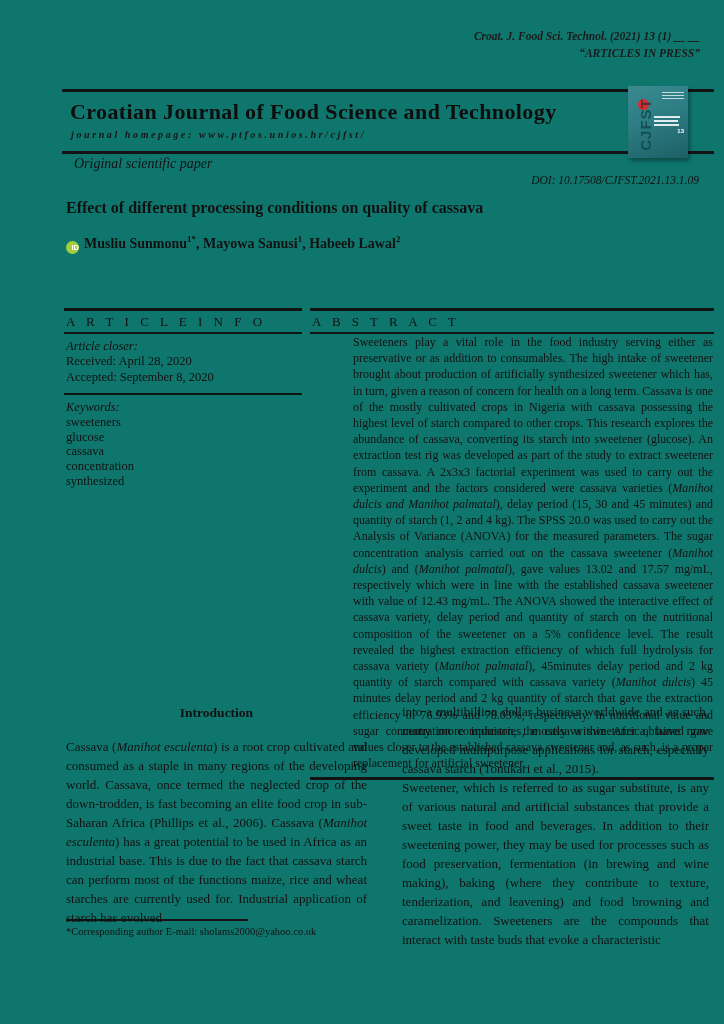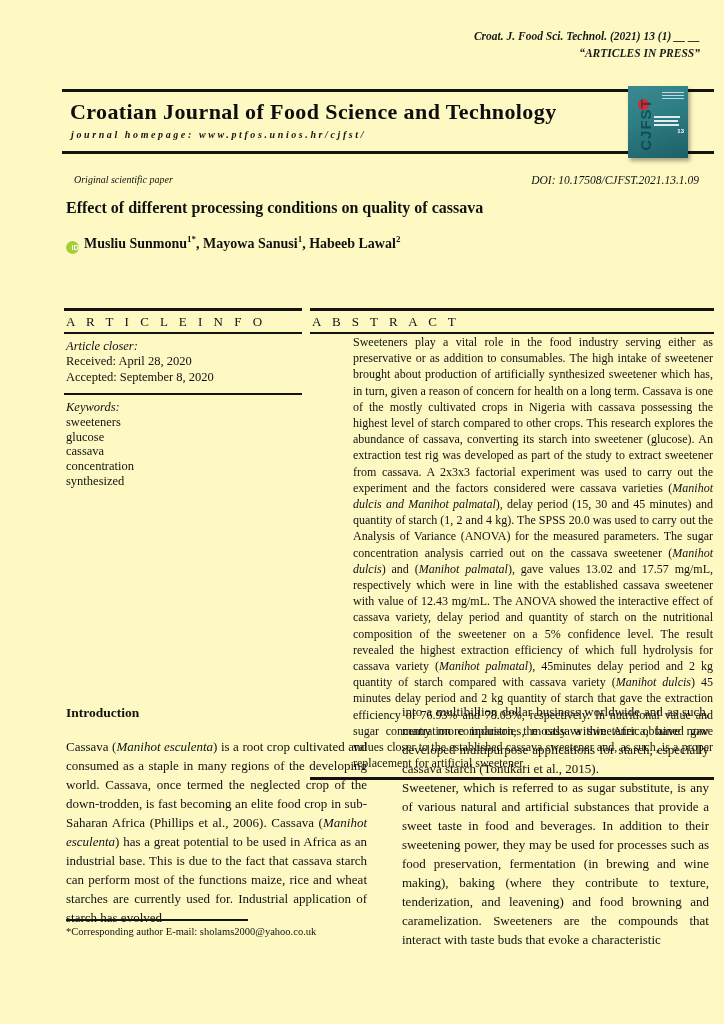--- a/index.html
+++ b/index.html
@@ -1,17 +1,17 @@
 <!DOCTYPE html>
 <html><head>
 <meta charset="utf-8">
 <style>
   html,body{margin:0;padding:0;background:#888;}
   .sheet{
-    position:relative;width:724px;height:1024px;background:#fef9c3;
+    position:relative;width:724px;height:1024px;background:#0f766e;
     font-family:"Liberation Serif", serif;color:#111;margin:0 auto;overflow:hidden;
   }
   .rule{position:absolute;background:#131313;}
   
   .hdr-cite{position:absolute;top:28px;right:24px;text-align:right;
     font-size:11.5px;font-style:italic;font-weight:bold;line-height:1.45;color:#1a1a1a;}
   .masthead-title{position:absolute;top:99px;left:70px;font-size:22px;font-weight:bold;
     letter-spacing:.4px;color:#0d0d0d;}
   .masthead-home{position:absolute;top:129px;left:71px;font-size:10px;font-weight:bold;
     font-style:italic;letter-spacing:2.6px;color:#151515;}
@@ -23,21 +23,21 @@
     background:#d92b31;}
   .cover .vert{position:absolute;left:-9px;top:30px;font-size:15px;font-weight:bold;
     color:rgba(8,56,62,.65);transform:rotate(-90deg);letter-spacing:1px;
     font-family:"Liberation Sans",sans-serif;}
   .cover .tl{position:absolute;background:rgba(255,255,255,.85);height:1.5px;}
   .cover .issue{position:absolute;right:4px;top:42px;font-size:6px;color:#fff;
     font-family:"Liberation Sans",sans-serif;font-weight:bold;}
   .cover .toptxt{position:absolute;right:4px;top:6px;width:22px;}
   .cover .toptxt div{height:1px;background:rgba(255,255,255,.7);margin-bottom:2px;}
   
-  .paper-type{position:absolute;top:174px;left:74px;font-size:10px;font-style:italic;}
+  .paper-type{position:absolute;top:156px;left:74px;font-size:14px;font-style:italic;}
   .doi{position:absolute;top:174px;right:25px;font-size:11.5px;font-style:italic;}
   
   .art-title{position:absolute;top:199px;left:66px;width:600px;font-size:16px;font-weight:bold;}
   .authors{position:absolute;top:236px;left:66px;font-size:14px;font-weight:bold;}
   .authors sup{font-size:9px;}
   .orcid{display:inline-block;vertical-align:-2px;width:13px;height:13px;border-radius:50%;
     background:#a6ce39;color:#fff;font-size:7.5px;line-height:13px;text-align:right;
     font-family:"Liberation Sans",sans-serif;font-weight:bold;margin-right:5px;}
   .affils{position:absolute;top:263px;left:66px;font-size:12px;font-style:italic;line-height:1.25;}
   .affils sup{font-size:8px;font-style:italic;}
@@ -47,21 +47,21 @@
   .sec-head{font-size:13px;letter-spacing:4px;padding:3px 2px 2px;font-weight:normal;}
   .box-rule{height:2.5px;background:#131313;}
   .thin-rule{height:1.8px;background:#131313;}
   .info-body{font-size:12.5px;line-height:1.22;padding:5px 2px 8px;}
   .info-body .lbl{font-style:italic;}
   .kw{line-height:1.18;}
   .abs-text{font-size:12px;line-height:16.2px;text-align:justify;padding:0 1px 6px;margin-left:42px;}
   
   .body-left{position:absolute;left:66px;top:705px;width:301px;}
   .body-right{position:absolute;left:402px;top:702px;width:307px;}
-  .intro-head{font-size:13.5px;font-weight:bold;margin:0 0 16px 0;}
+  .intro-head{font-size:13.5px;font-weight:bold;margin:0 0 16px 0;text-align:center;}
   .body-par{font-size:13px;line-height:19px;text-align:justify;margin:0;}
   .foot-rule{position:absolute;left:66px;top:919px;width:182px;height:1.6px;background:#131313;}
   .footnote{position:absolute;left:66px;top:926px;font-size:10.5px;font-family:Liberation Serif, serif;}
   i{font-style:italic;}
   sup{line-height:0;}
 </style>
 </head>
 <body>
 
 <div class="sheet">

